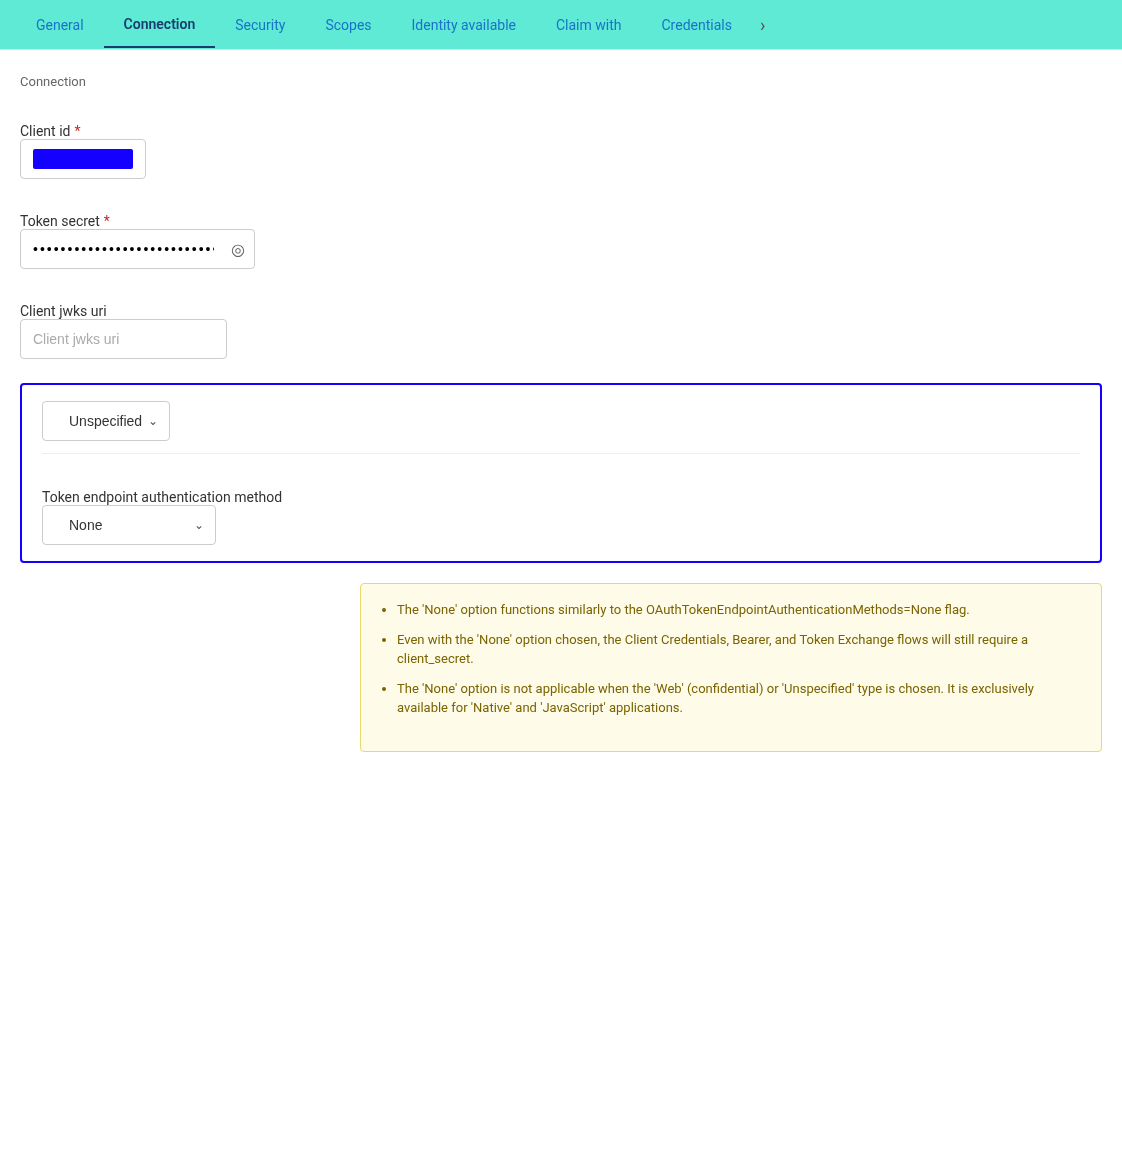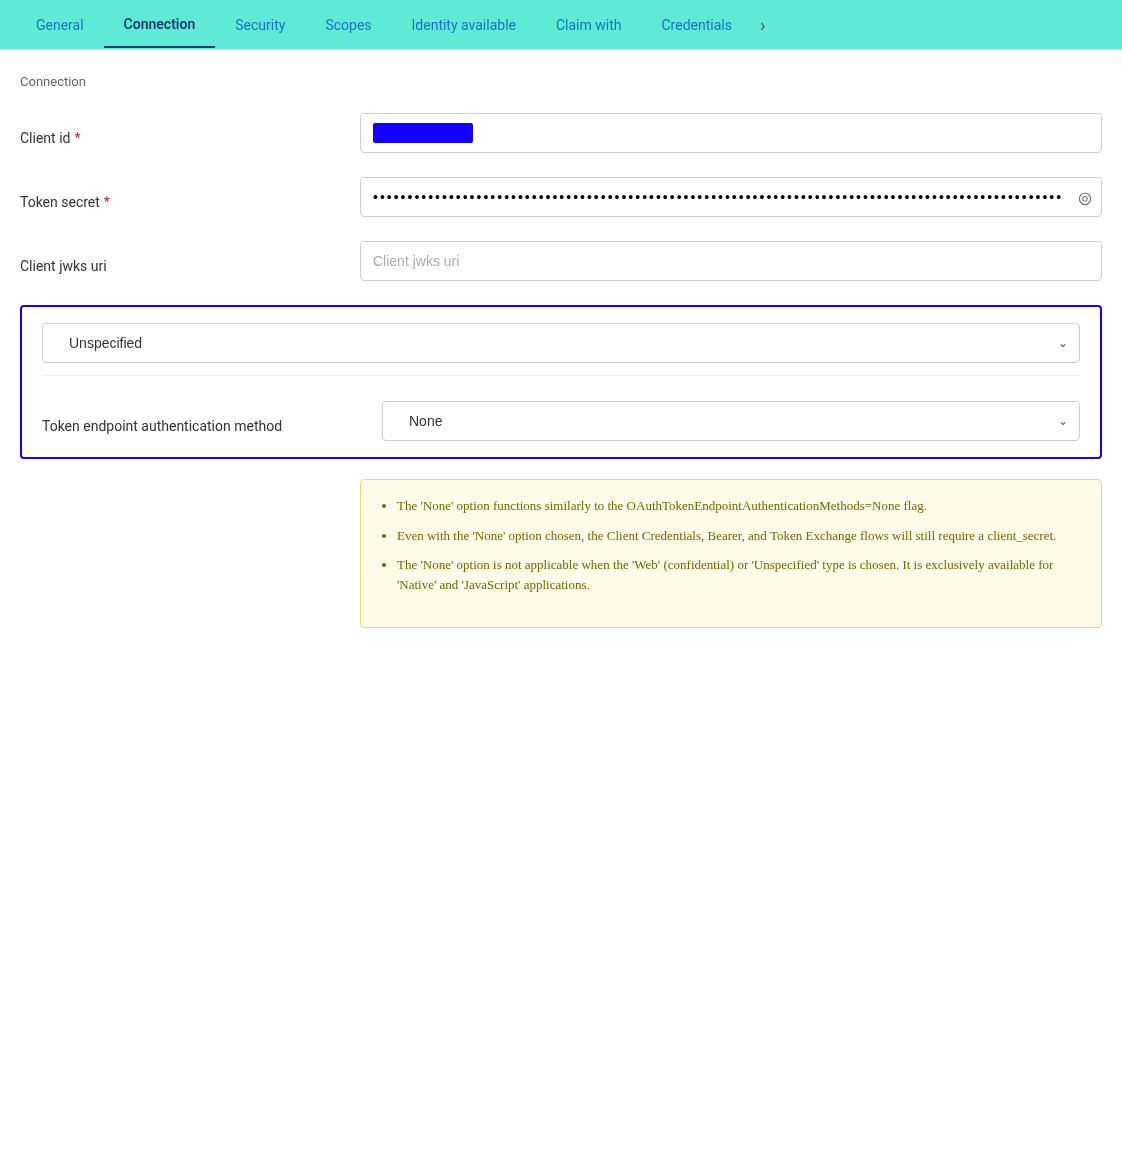--- a/index.html
+++ b/index.html
@@ -49,22 +49,23 @@
 
     .section-title {
       color: #666;
       font-size: 13px;
       margin-bottom: 24px;
     }
 
     
     .form-row {
       display: flex;
-      align-items: center;
+      align-items: flex-start;
       margin-bottom: 24px;
+      flex-direction: column;
     }
     .form-label {
       width: 340px;
       min-width: 340px;
       font-size: 14px;
       color: #333;
       padding-top: 10px;
       display: flex;
       align-items: center;
       gap: 4px;
@@ -209,21 +210,20 @@
     
     .info-box {
       background: #fefce8;
       border: 1px solid #e8d96f;
       border-radius: 4px;
       padding: 16px 20px;
       margin-left: 340px;
     }
     .info-box ul {
       padding-left: 16px;
-      font-family: Liberation Serif, serif;
     }
     .info-box li {
       color: #7a6300;
       font-size: 13px;
       margin-bottom: 10px;
       line-height: 1.5;
     }
     .info-box li:last-child {
       margin-bottom: 17px;
     }

